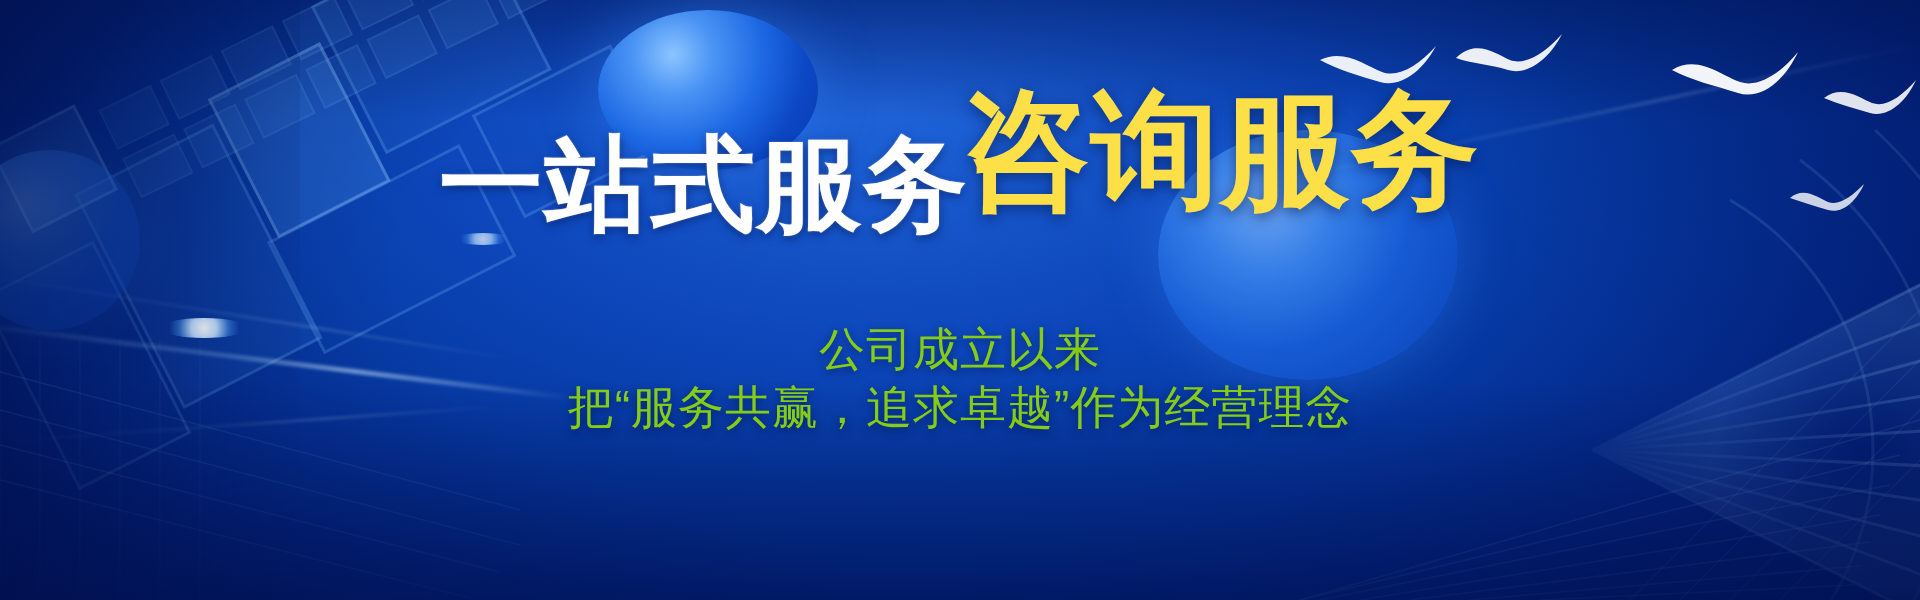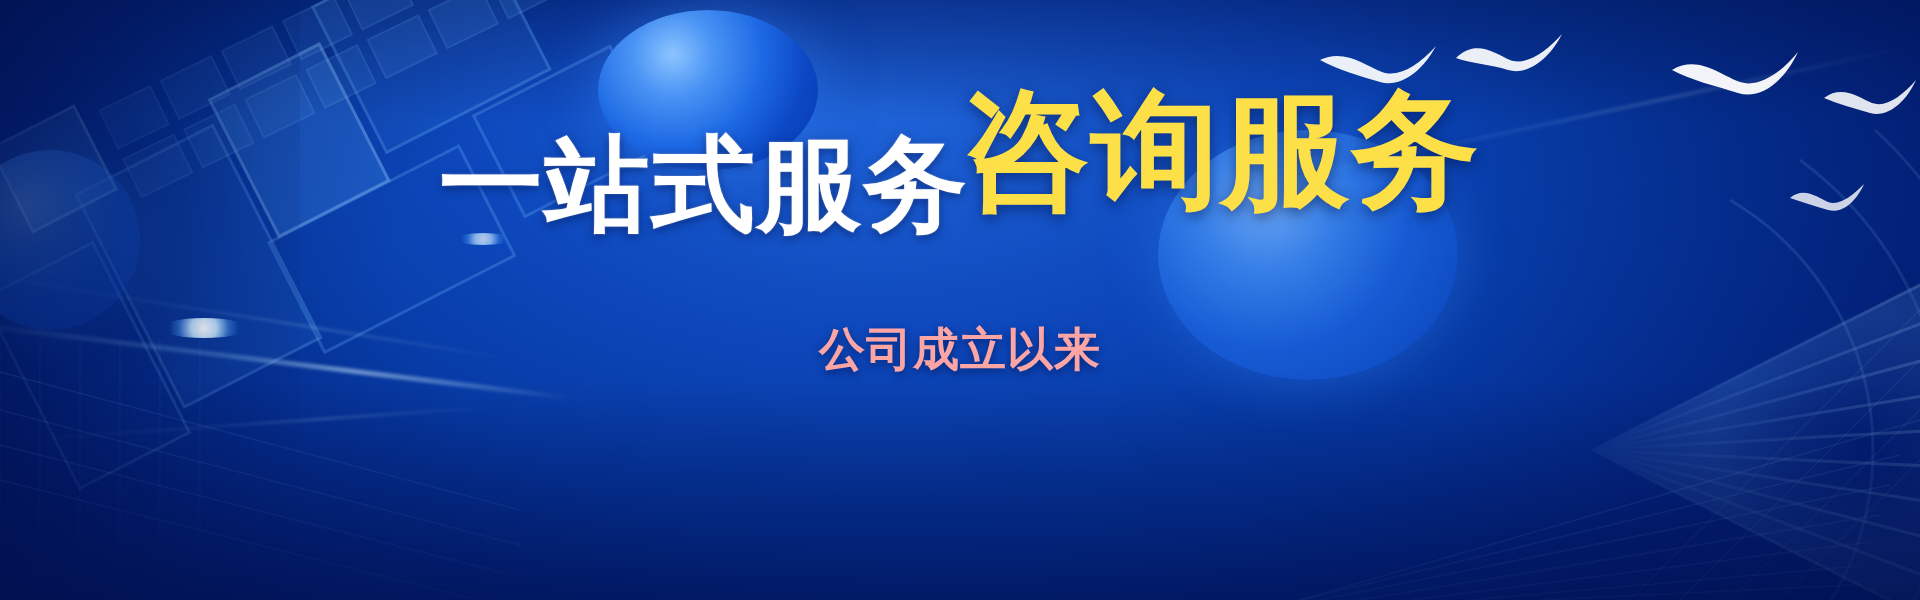--- a/index.html
+++ b/index.html
@@ -142,23 +142,23 @@
     text-shadow: 0 4px 14px rgba(0,18,70,0.55);
     margin-left: -8px;
     white-space: nowrap;
   }
 
   .subtext {
     position: absolute;
     left: 0; top: 320px;
     width: 1920px;
     text-align: center;
-    color: #fca5a5;
+    color: #84cc16;
     font-size: 46px;
-    font-weight: 700;
+    font-weight: 400;
     line-height: 58px;
     letter-spacing: 1px;
     text-shadow: 0 3px 9px rgba(0,15,70,0.6);
     pointer-events: none;
   }
   .subtext div { white-space: nowrap; }
 </style>
 </head>
 <body>
 
@@ -299,15 +299,16 @@
     <path d="M2 16 C 16 4, 30 16, 40 20 C 52 24, 64 14, 76 2 C 68 20, 54 32, 40 28 C 26 24, 14 20, 2 16 Z" fill="#ffffff" opacity="0.80"></path>
   </svg>
 
   <div class="headline-row">
     <span class="headline-white">一站式服务</span>
     <span class="headline-yellow">咨询服务</span>
   </div>
 
   <div class="subtext">
     <div>公司成立以来</div>
+    <div>把“服务共赢，追求卓越”作为经营理念</div>
   </div>
 
 </div>
 
 </body></html>

